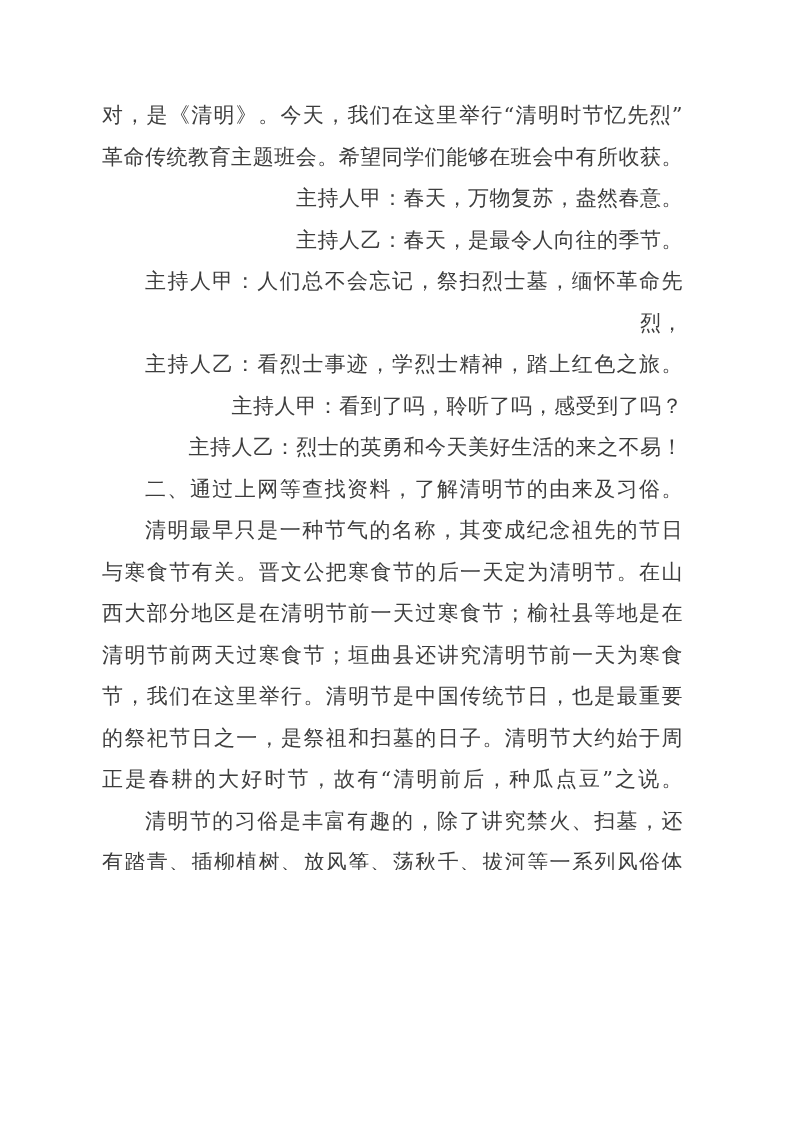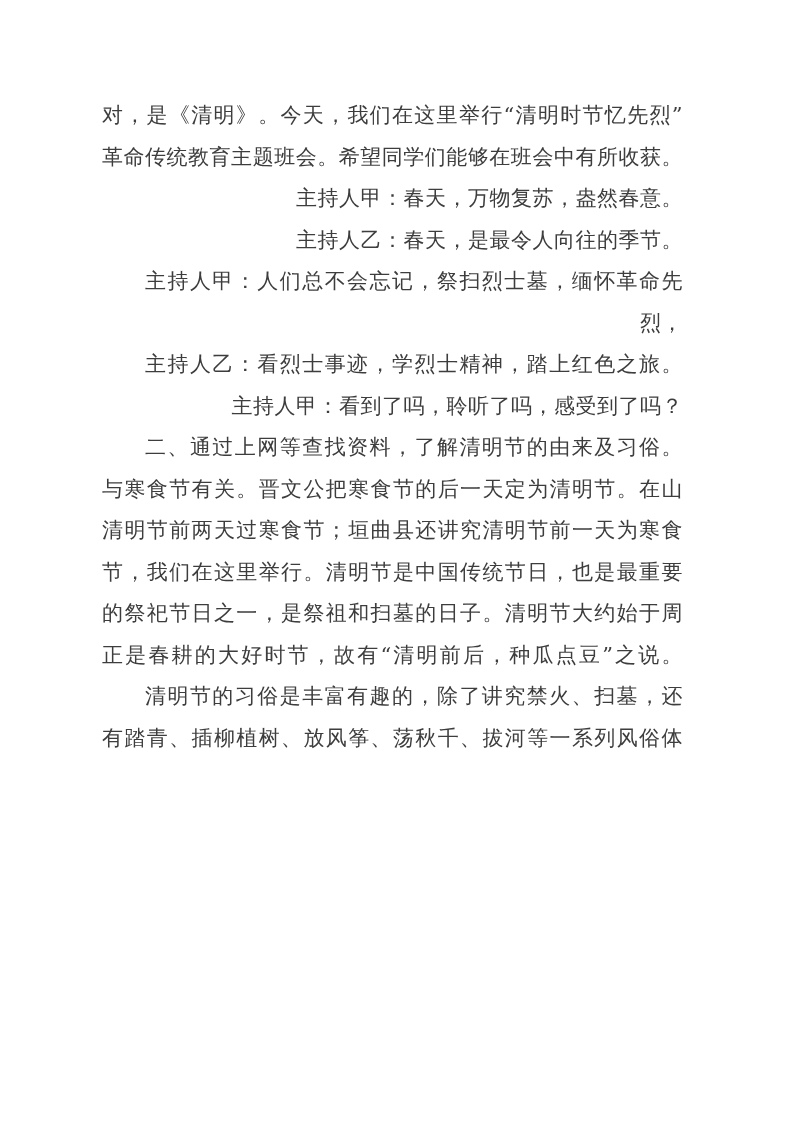--- a/index.html
+++ b/index.html
@@ -46,22 +46,25 @@
 <div class="page">
   <div class="doc-body" id="doc-body">
       <div class="line justify">对，是《清明》。今天，我们在这里举行“清明时节忆先烈”</div>
       <div class="line justify">革命传统教育主题班会。希望同学们能够在班会中有所收获。</div>
       <div class="line indent">主持人甲：春天，万物复苏，盎然春意。</div>
       <div class="line indent">主持人乙：春天，是最令人向往的季节。</div>
       <div class="line indent justify">主持人甲：人们总不会忘记，祭扫烈士墓，缅怀革命先</div>
       <div class="line">烈，</div>
       <div class="line indent justify">主持人乙：看烈士事迹，学烈士精神，踏上红色之旅。</div>
       <div class="line indent">主持人甲：看到了吗，聆听了吗，感受到了吗？</div>
+      <div class="line indent">主持人乙：烈士的英勇和今天美好生活的来之不易！</div>
       <div class="line indent justify">二、通过上网等查找资料，了解清明节的由来及习俗。</div>
+      <div class="line indent justify">清明最早只是一种节气的名称，其变成纪念祖先的节日</div>
       <div class="line justify">与寒食节有关。晋文公把寒食节的后一天定为清明节。在山</div>
+      <div class="line justify">西大部分地区是在清明节前一天过寒食节；榆社县等地是在</div>
       <div class="line justify">清明节前两天过寒食节；垣曲县还讲究清明节前一天为寒食</div>
       <div class="line justify">节，我们在这里举行。清明节是中国传统节日，也是最重要</div>
       <div class="line justify">的祭祀节日之一，是祭祖和扫墓的日子。清明节大约始于周</div>
       <div class="line justify">正是春耕的大好时节，故有“清明前后，种瓜点豆”之说。</div>
       <div class="line indent justify">清明节的习俗是丰富有趣的，除了讲究禁火、扫墓，还</div>
       <div class="line justify">有踏青、插柳植树、放风筝、荡秋千、拔河等一系列风俗体</div>
     </div>
 </div>
 
 </body></html>

